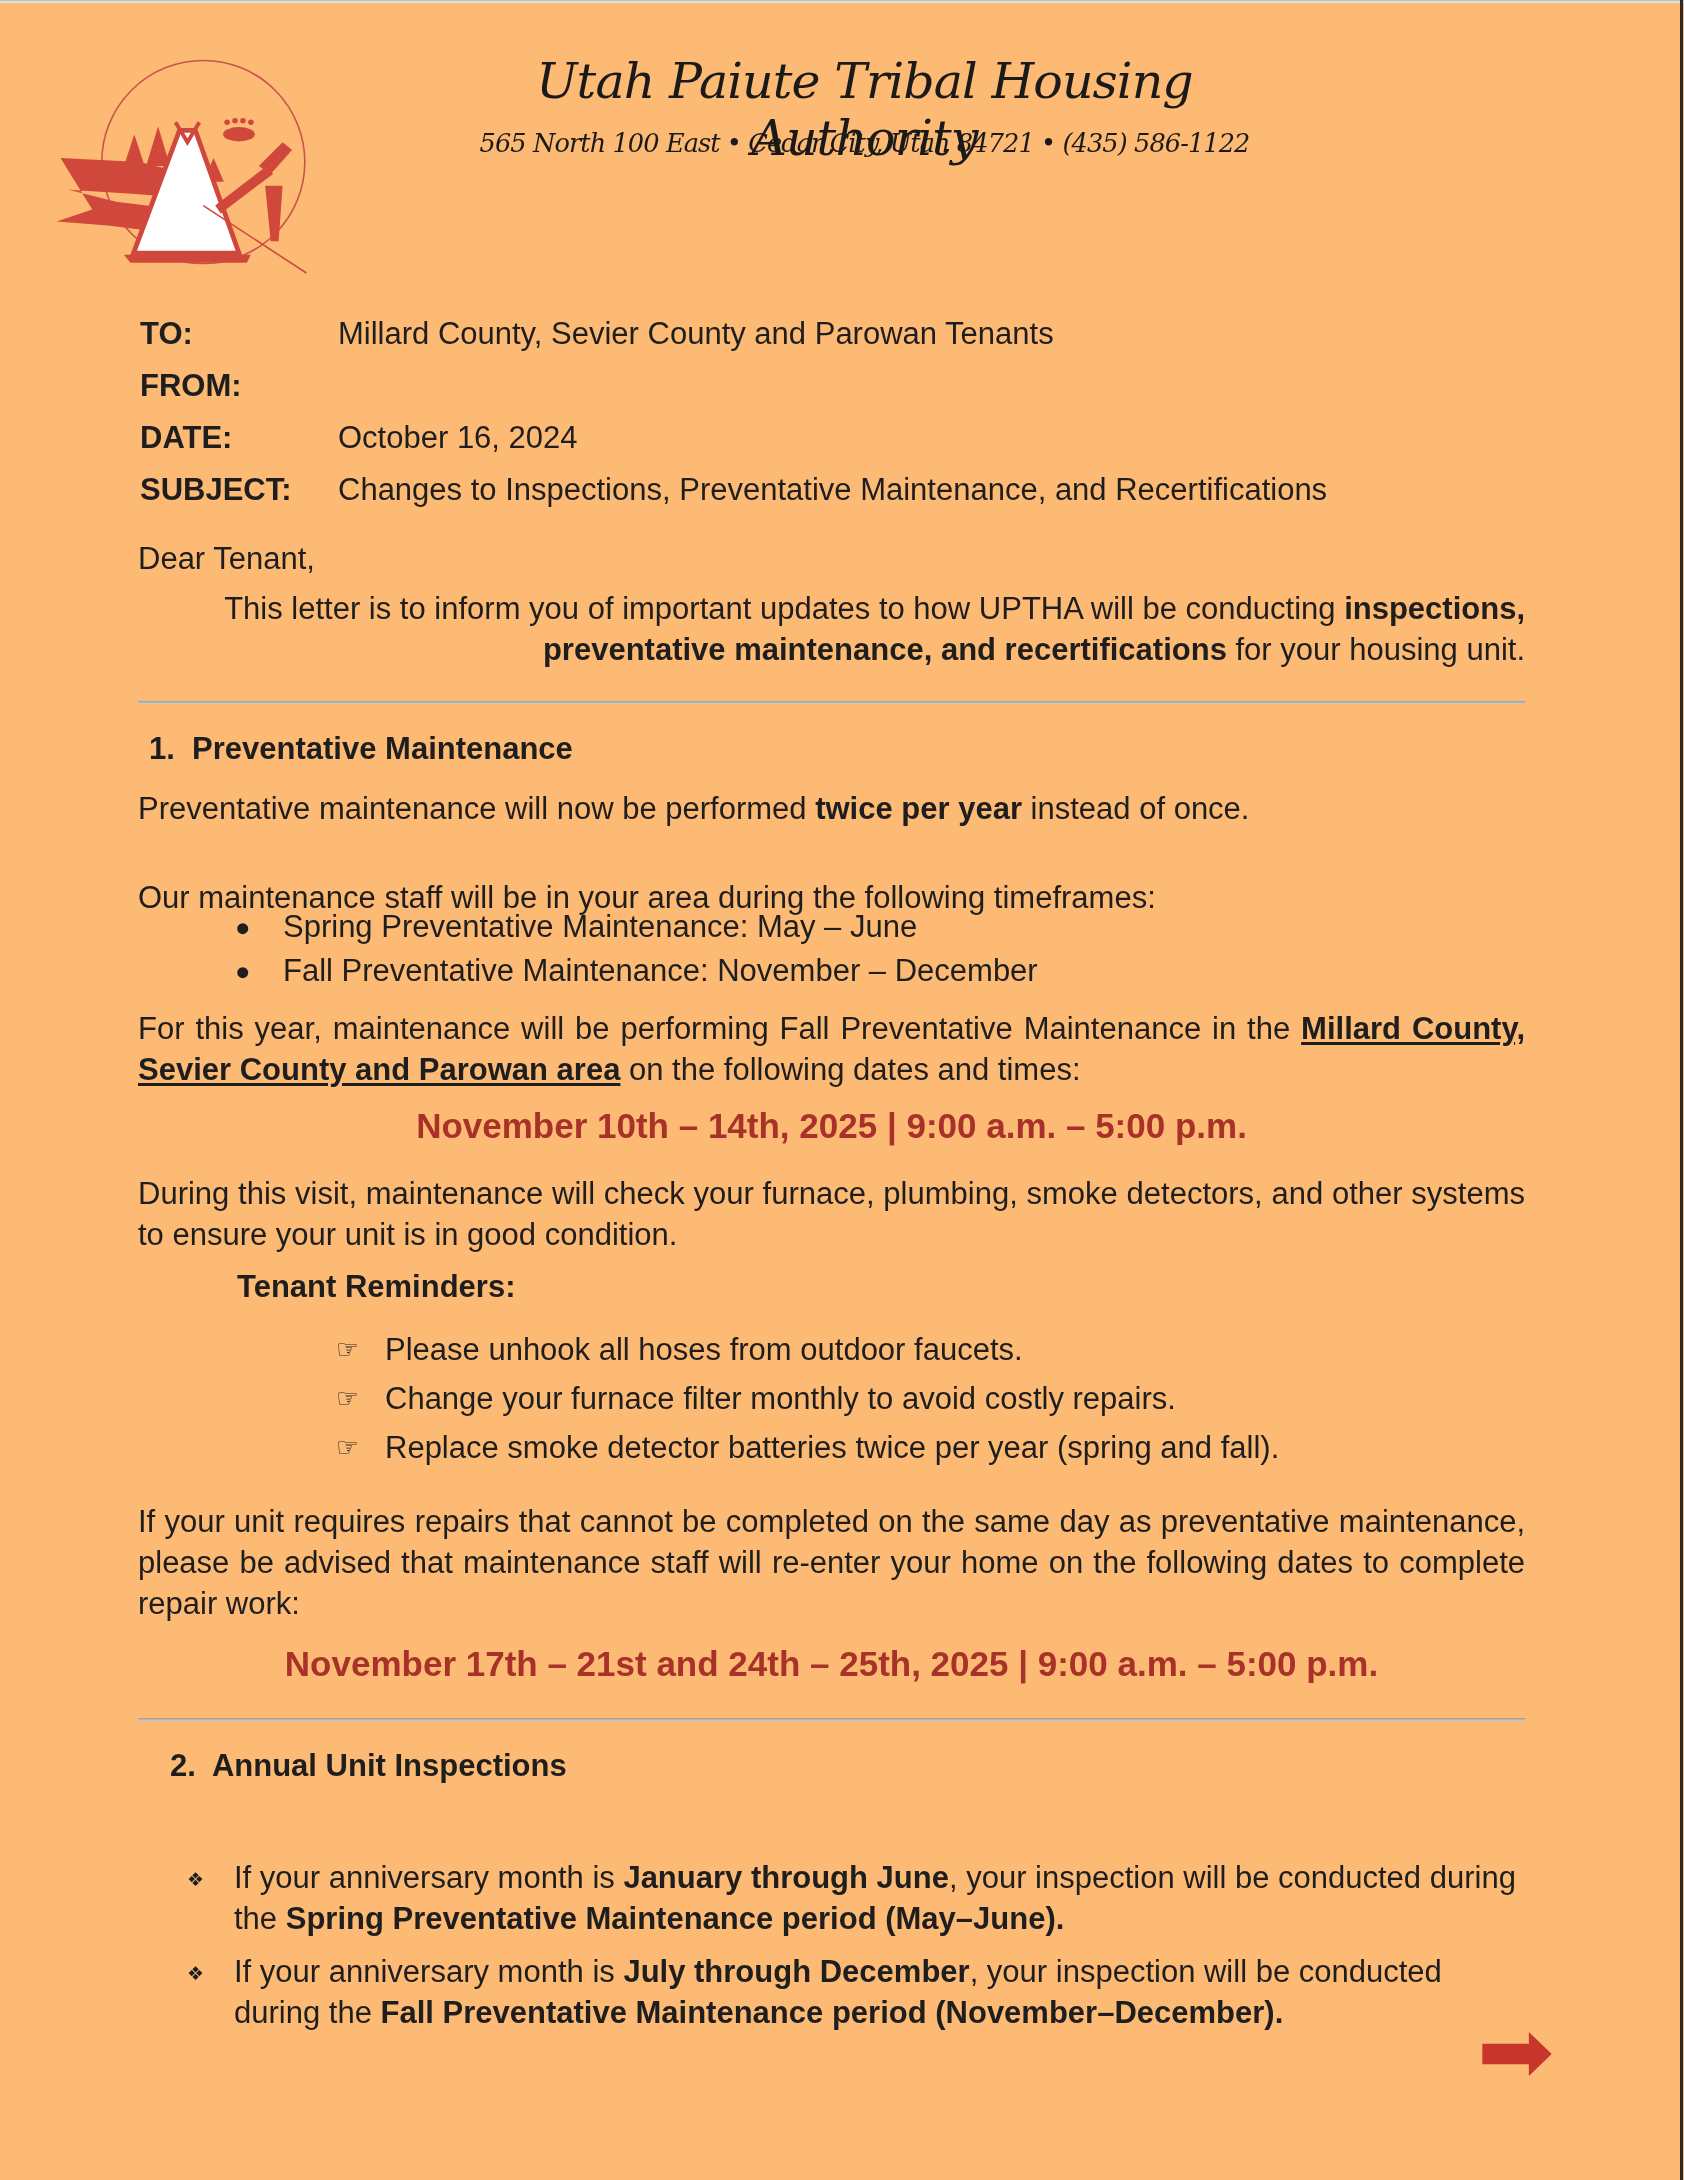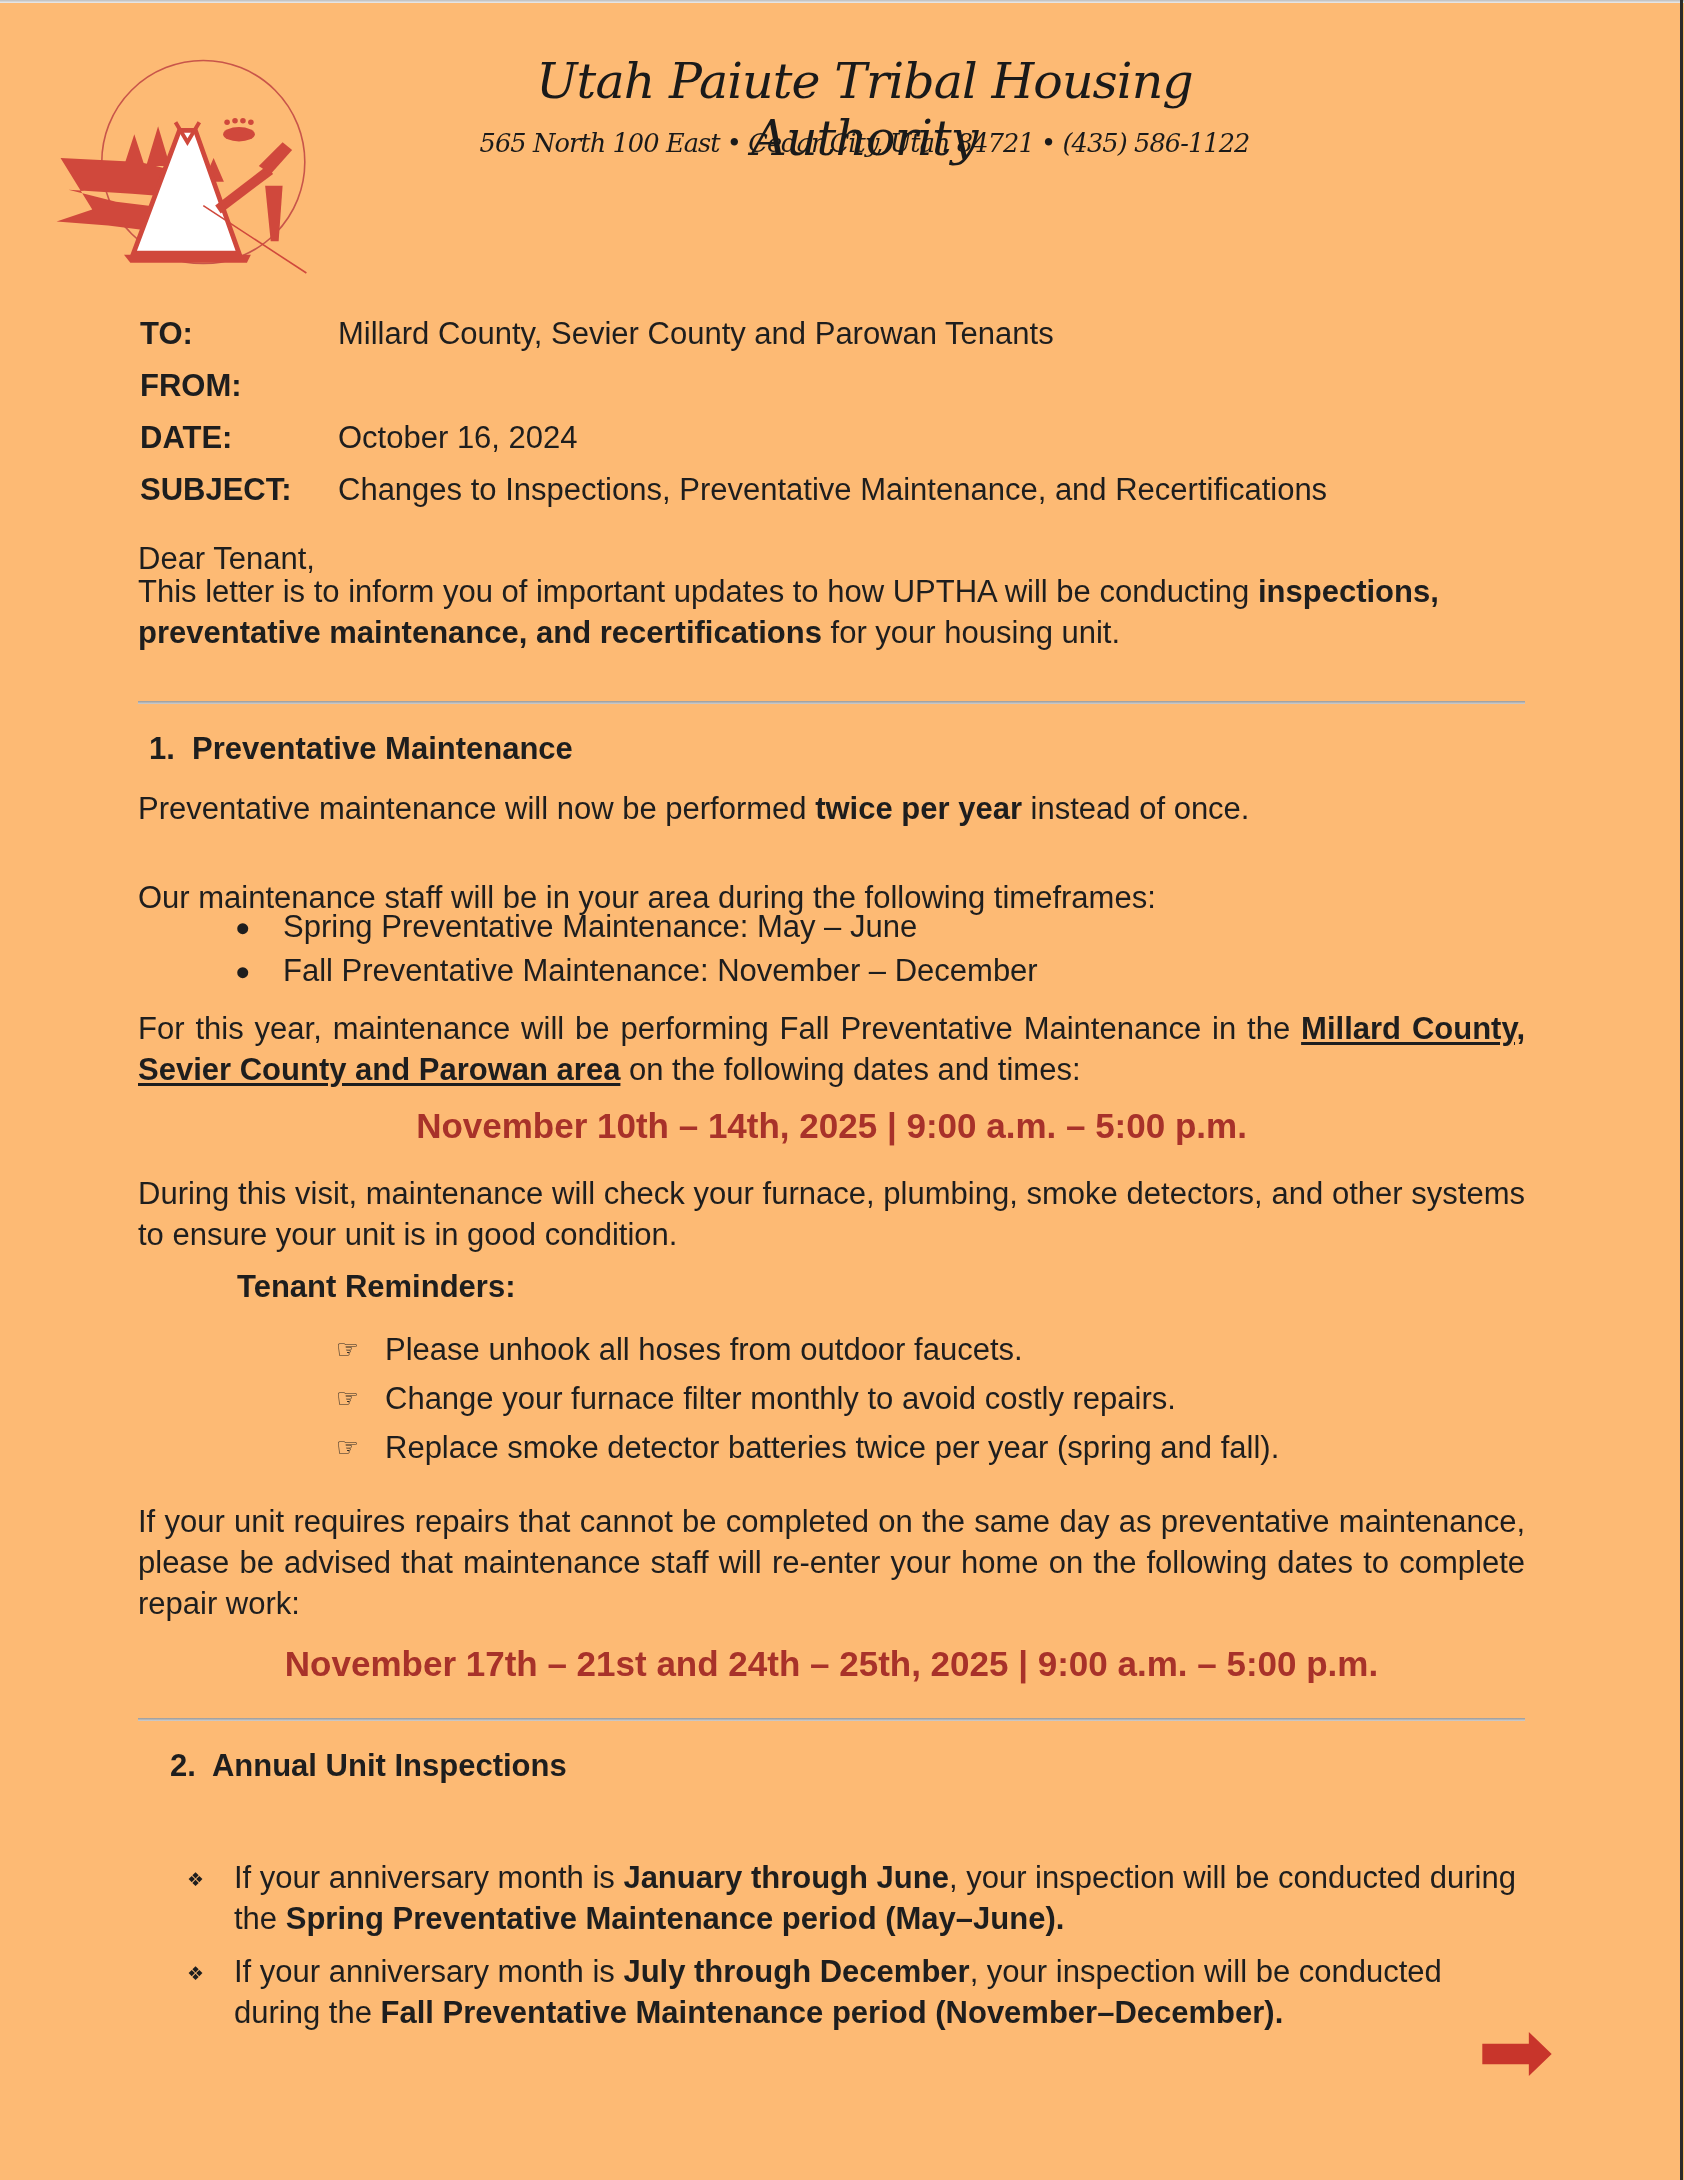--- a/index.html
+++ b/index.html
@@ -20,21 +20,21 @@
                  letter-spacing: -0.9px; color: #1a1a1a; }
 
   
   .memo { position: absolute; left: 140px; top: 308px; }
   .memo-row { display: flex; height: 52px; align-items: center; font-size: 31px; }
   .memo-label { width: 198px; font-weight: bold; }
   .memo-value { }
 
   .content { position: absolute; left: 138px; width: 1387px; font-size: 31px; line-height: 41px; }
   .greeting { top: 538px; }
-  .intro { top: 571px; }
+  .intro { top: 588px; text-align: right; }
   b, .bold { font-weight: bold; }
   .rule { position: absolute; left: 138px; width: 1387px; height: 3.4px;
           background: linear-gradient(#9a9a9a, #cfcfcf); }
   .rule1 { top: 701px; }
   .rule2 { top: 1718px; }
 
   .section-h { position: absolute; left: 138px; font-size: 31px; font-weight: bold; }
   .s1h { top: 731px; margin-left: 11px; }
   .s2h { top: 1748px; margin-left: 32px; }
 

